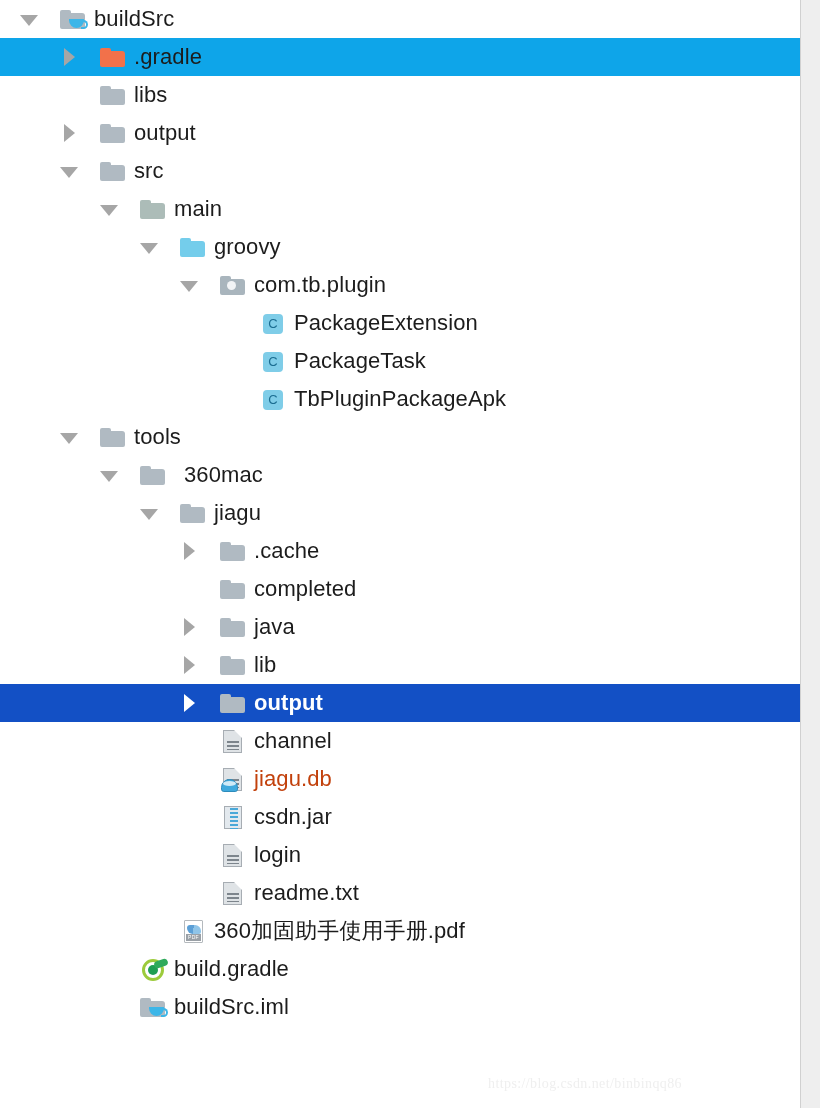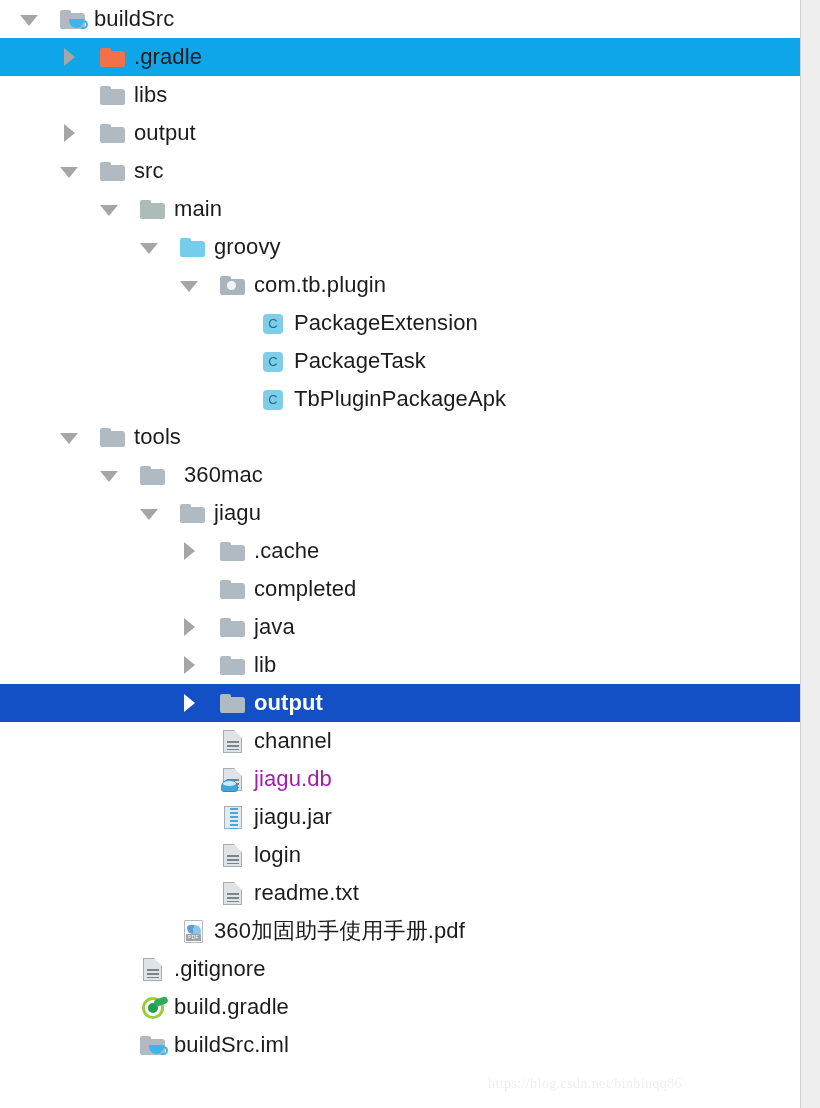--- a/index.html
+++ b/index.html
@@ -54,21 +54,21 @@
     width: 26px; height: 26px;
     top: 6px;
   }
   .label {
     position: absolute;
     font-size: 22px;
     line-height: 38px;
     color: #1c1c1c;
     letter-spacing: .1px;
   }
-  .label.blue-txt { color: #a21caf; }
+  .label.blue-txt { color: #c2410c; }
   .row.hl-blue .label { color: #ffffff; font-weight: bold; }
 
   
   .fold {
     position: absolute; left: 0; top: 4px;
     width: 25px; height: 19px;
   }
   .fold .tab {
     position: absolute; left: 0; top: 0;
     width: 11px; height: 4px;
@@ -443,21 +443,21 @@
         <span class="dbcyl"></span>
       </span>
       <span class="label blue-txt" style="left: 254px;">jiagu.db</span>
     </div>
     <div class="row">
       <span class="icon" style="left: 220px;">
         <span class="jar">
           <span class="zip"></span>
         </span>
       </span>
-      <span class="label" style="left: 254px;">jiagu.jar</span>
+      <span class="label" style="left: 254px;">csdn.jar</span>
     </div>
     <div class="row">
       <span class="icon" style="left: 220px;">
         <span class="doc">
           <span class="corner"></span>
           <span class="lines"></span>
         </span>
       </span>
       <span class="label" style="left: 254px;">login</span>
     </div>
@@ -474,29 +474,20 @@
       <span class="icon" style="left: 180px;">
         <span class="pdf">
           <span class="wave"></span>
           <span class="tag">PDF</span>
         </span>
       </span>
       <span class="label" style="left: 214px;">360加固助手使用手册.pdf</span>
     </div>
     <div class="row">
       <span class="icon" style="left: 140px;">
-        <span class="doc">
-          <span class="corner"></span>
-          <span class="lines"></span>
-        </span>
-      </span>
-      <span class="label" style="left: 174px;">.gitignore</span>
-    </div>
-    <div class="row">
-      <span class="icon" style="left: 140px;">
         <span class="grd"></span>
       </span>
       <span class="label" style="left: 174px;">build.gradle</span>
     </div>
     <div class="row">
       <span class="icon" style="left: 140px;">
         <span class="fold gray">
           <span class="tab"></span>
           <span class="body"></span>
         </span>

